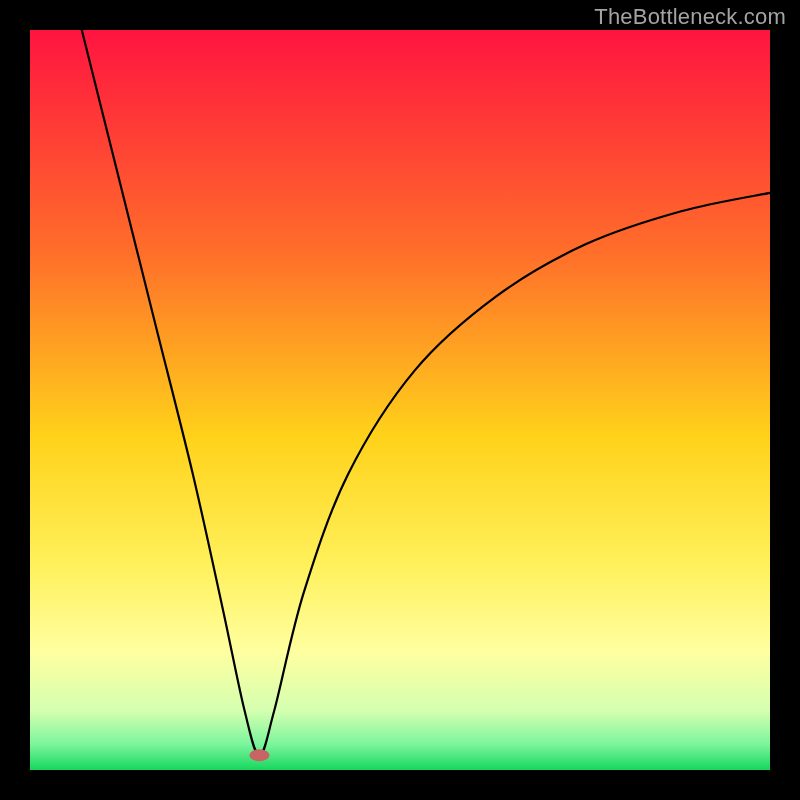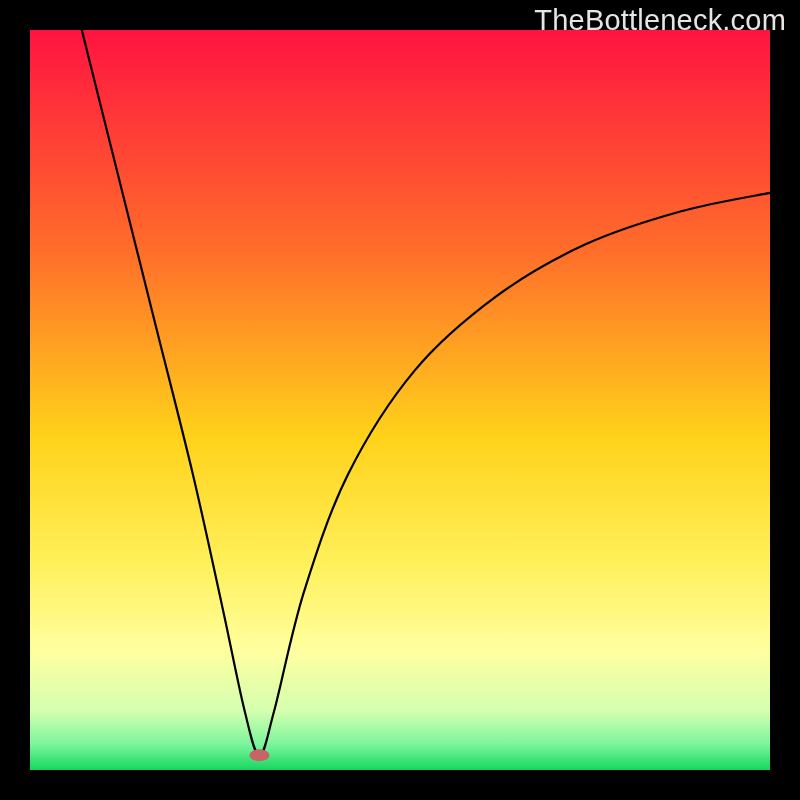--- a/index.html
+++ b/index.html
@@ -8,22 +8,22 @@
     width: 800px;
     height: 800px;
     background: #000;
     font-family: Arial, Helvetica, sans-serif;
     position: relative;
   }
   .watermark {
     position: absolute;
     top: 4px;
     right: 14px;
-    color: #e5e5e5;
-    font-size: 29px;
+    color: #a3a3a3;
+    font-size: 22px;
     font-weight: 500;
     z-index: 10;
     letter-spacing: 0.2px;
   }
   .plot-frame {
     position: absolute;
     left: 30px;
     top: 30px;
     width: 740px;
     height: 740px;

